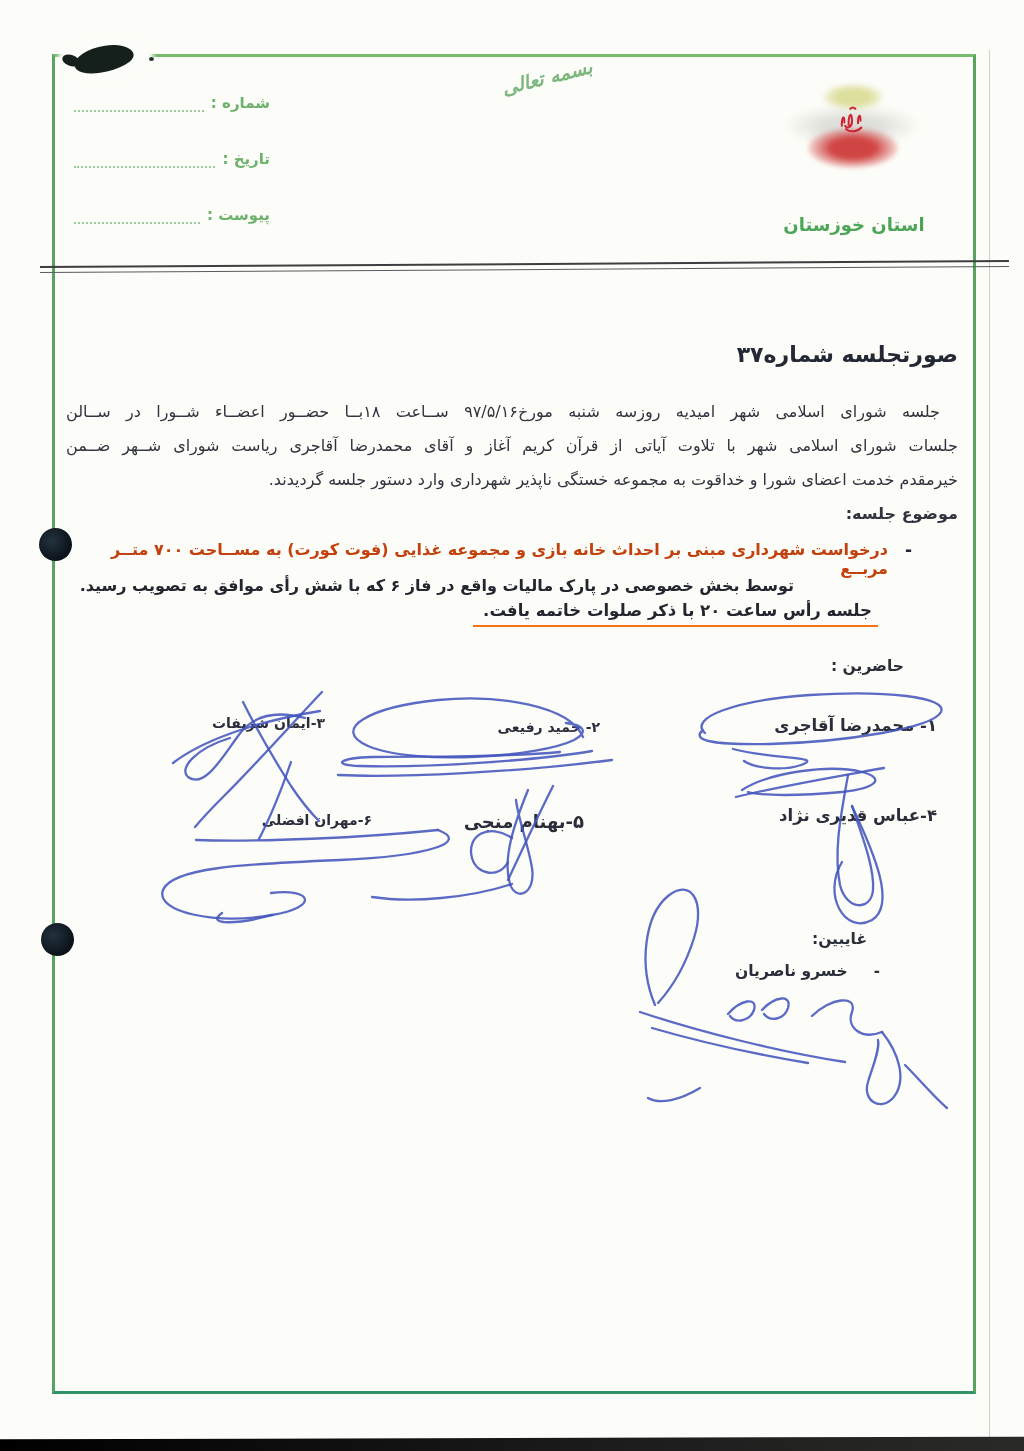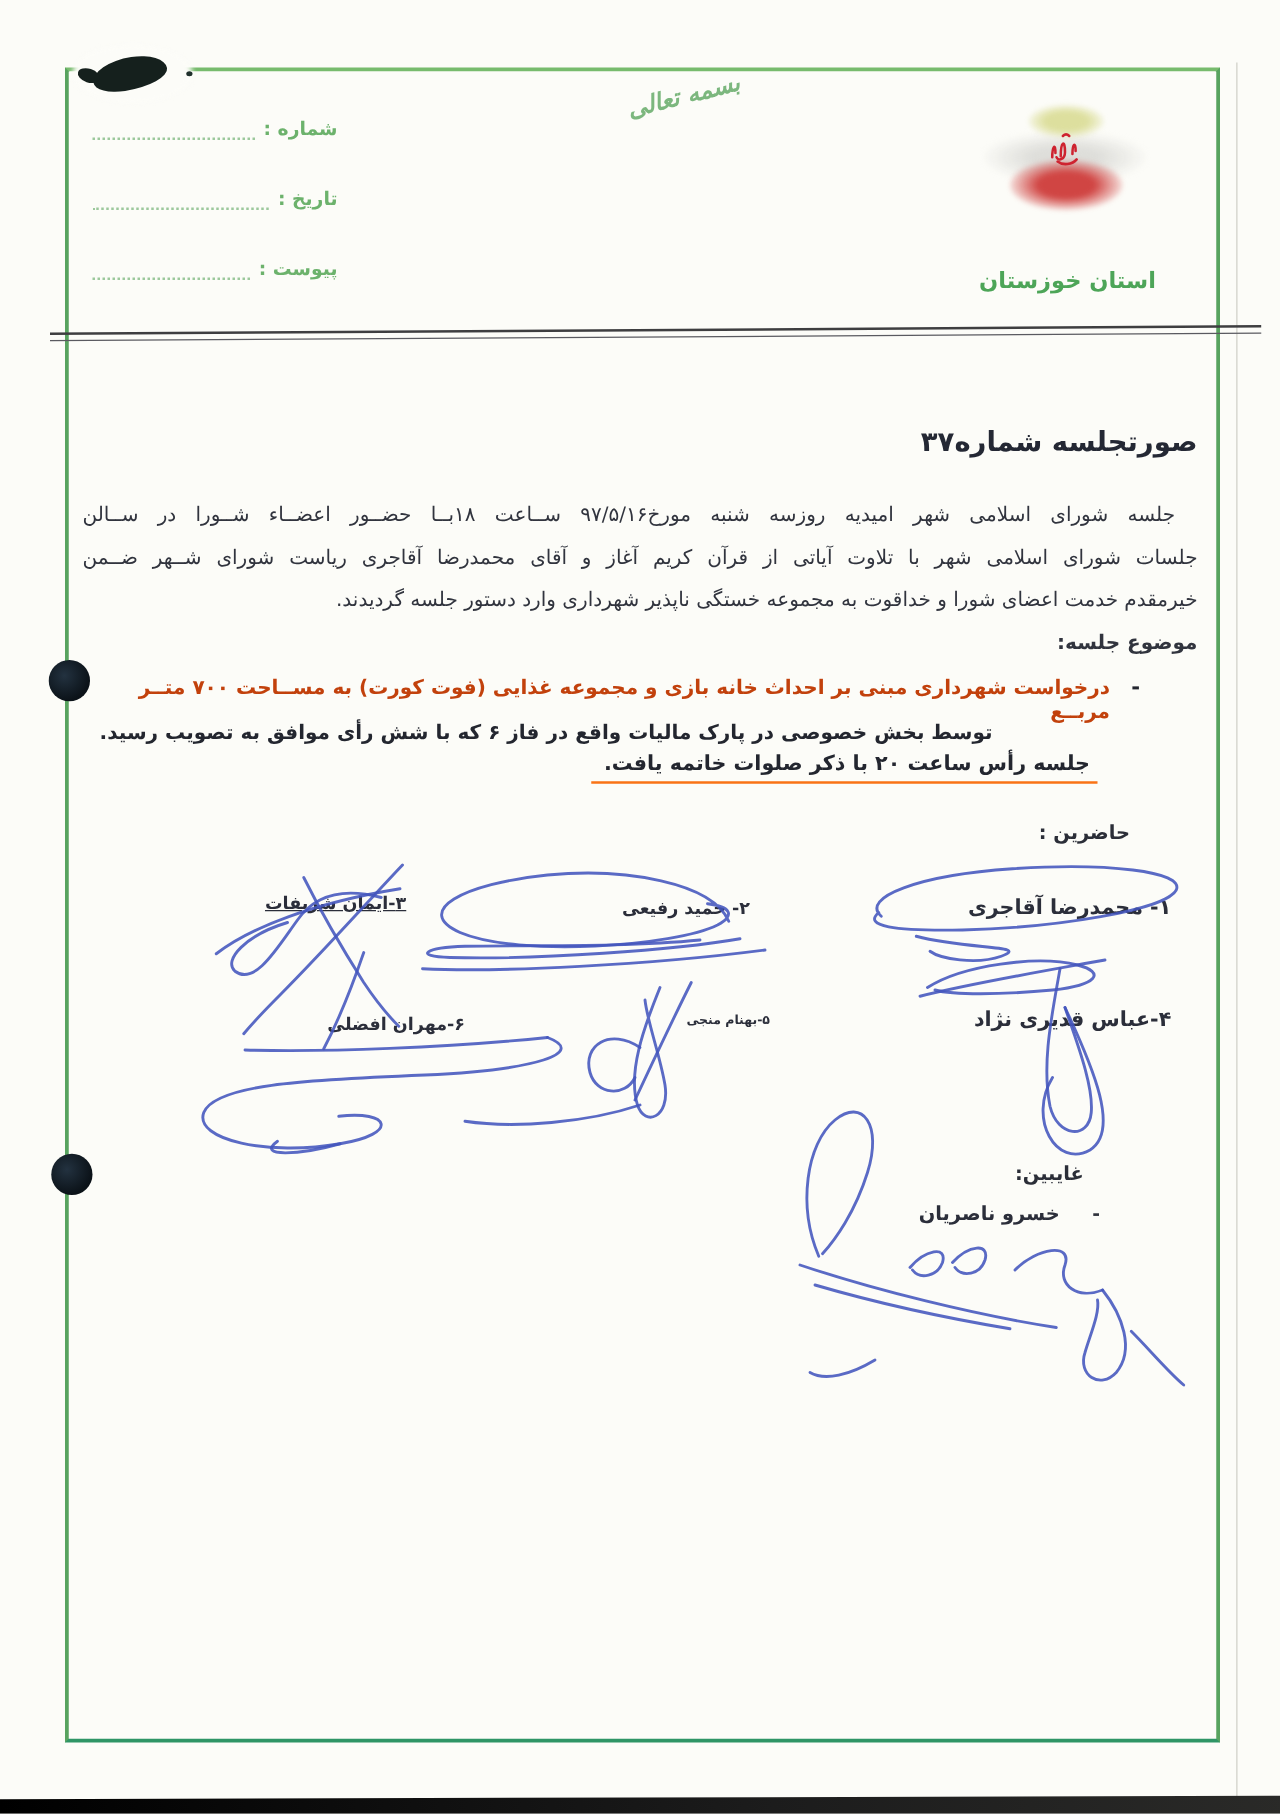--- a/index.html
+++ b/index.html
@@ -58,23 +58,23 @@
   .pl-3{right:66px;top:504px;font-weight:600;}
   .dash{position:absolute;right:112px;top:540px;font-size:17px;font-weight:700;color:#23262f;}
   .bl-0{right:136px;top:540px;width:808px;font-weight:700;color:#c2410c;}
   .bl-1{right:230px;top:576px;font-weight:700;color:#23262f;}
   .closing{position:absolute;right:146px;top:601px;font-size:16.5px;font-weight:700;color:#23262f;
     border-bottom:2px solid #f97316;padding:0 6px 5px 10px;white-space:nowrap;}
   .attendees-h{position:absolute;right:120px;top:657px;font-size:15.5px;font-weight:600;color:#2b2e38;}
   .sig-name{position:absolute;font-weight:700;color:#2b2e3a;white-space:nowrap;}
   .n-1{right:87px;top:716px;font-size:16.5px;}
   .n-2{right:424px;top:719px;font-size:14px;}
-  .n-3{right:699px;top:715px;font-size:14px;text-decoration:underline;}
+  .n-3{right:699px;top:715px;font-size:14px;}
   .n-4{right:87px;top:806px;font-size:16.5px;}
-  .n-5{right:408px;top:811px;font-size:10px;}
+  .n-5{right:440px;top:811px;font-size:18px;}
   .n-6{right:652px;top:812px;font-size:14px;}
   .absent-h{position:absolute;right:157px;top:930px;font-size:15.5px;font-weight:600;color:#2b2e38;}
   .absent-row{position:absolute;right:144px;top:962px;display:flex;gap:26px;align-items:baseline;}
   .absent-row .d{font-weight:700;font-size:15px;}
   .absent-row .nm{font-weight:700;font-size:15.5px;color:#2b2e3a;}
   
   .sigs{position:absolute;left:0;top:0;pointer-events:none;}
   .sigs path{fill:none;stroke:#4355bd;stroke-width:2.3;stroke-linecap:round;opacity:.88;}
   
   .hole{position:absolute;width:33px;height:33px;border-radius:50%;

